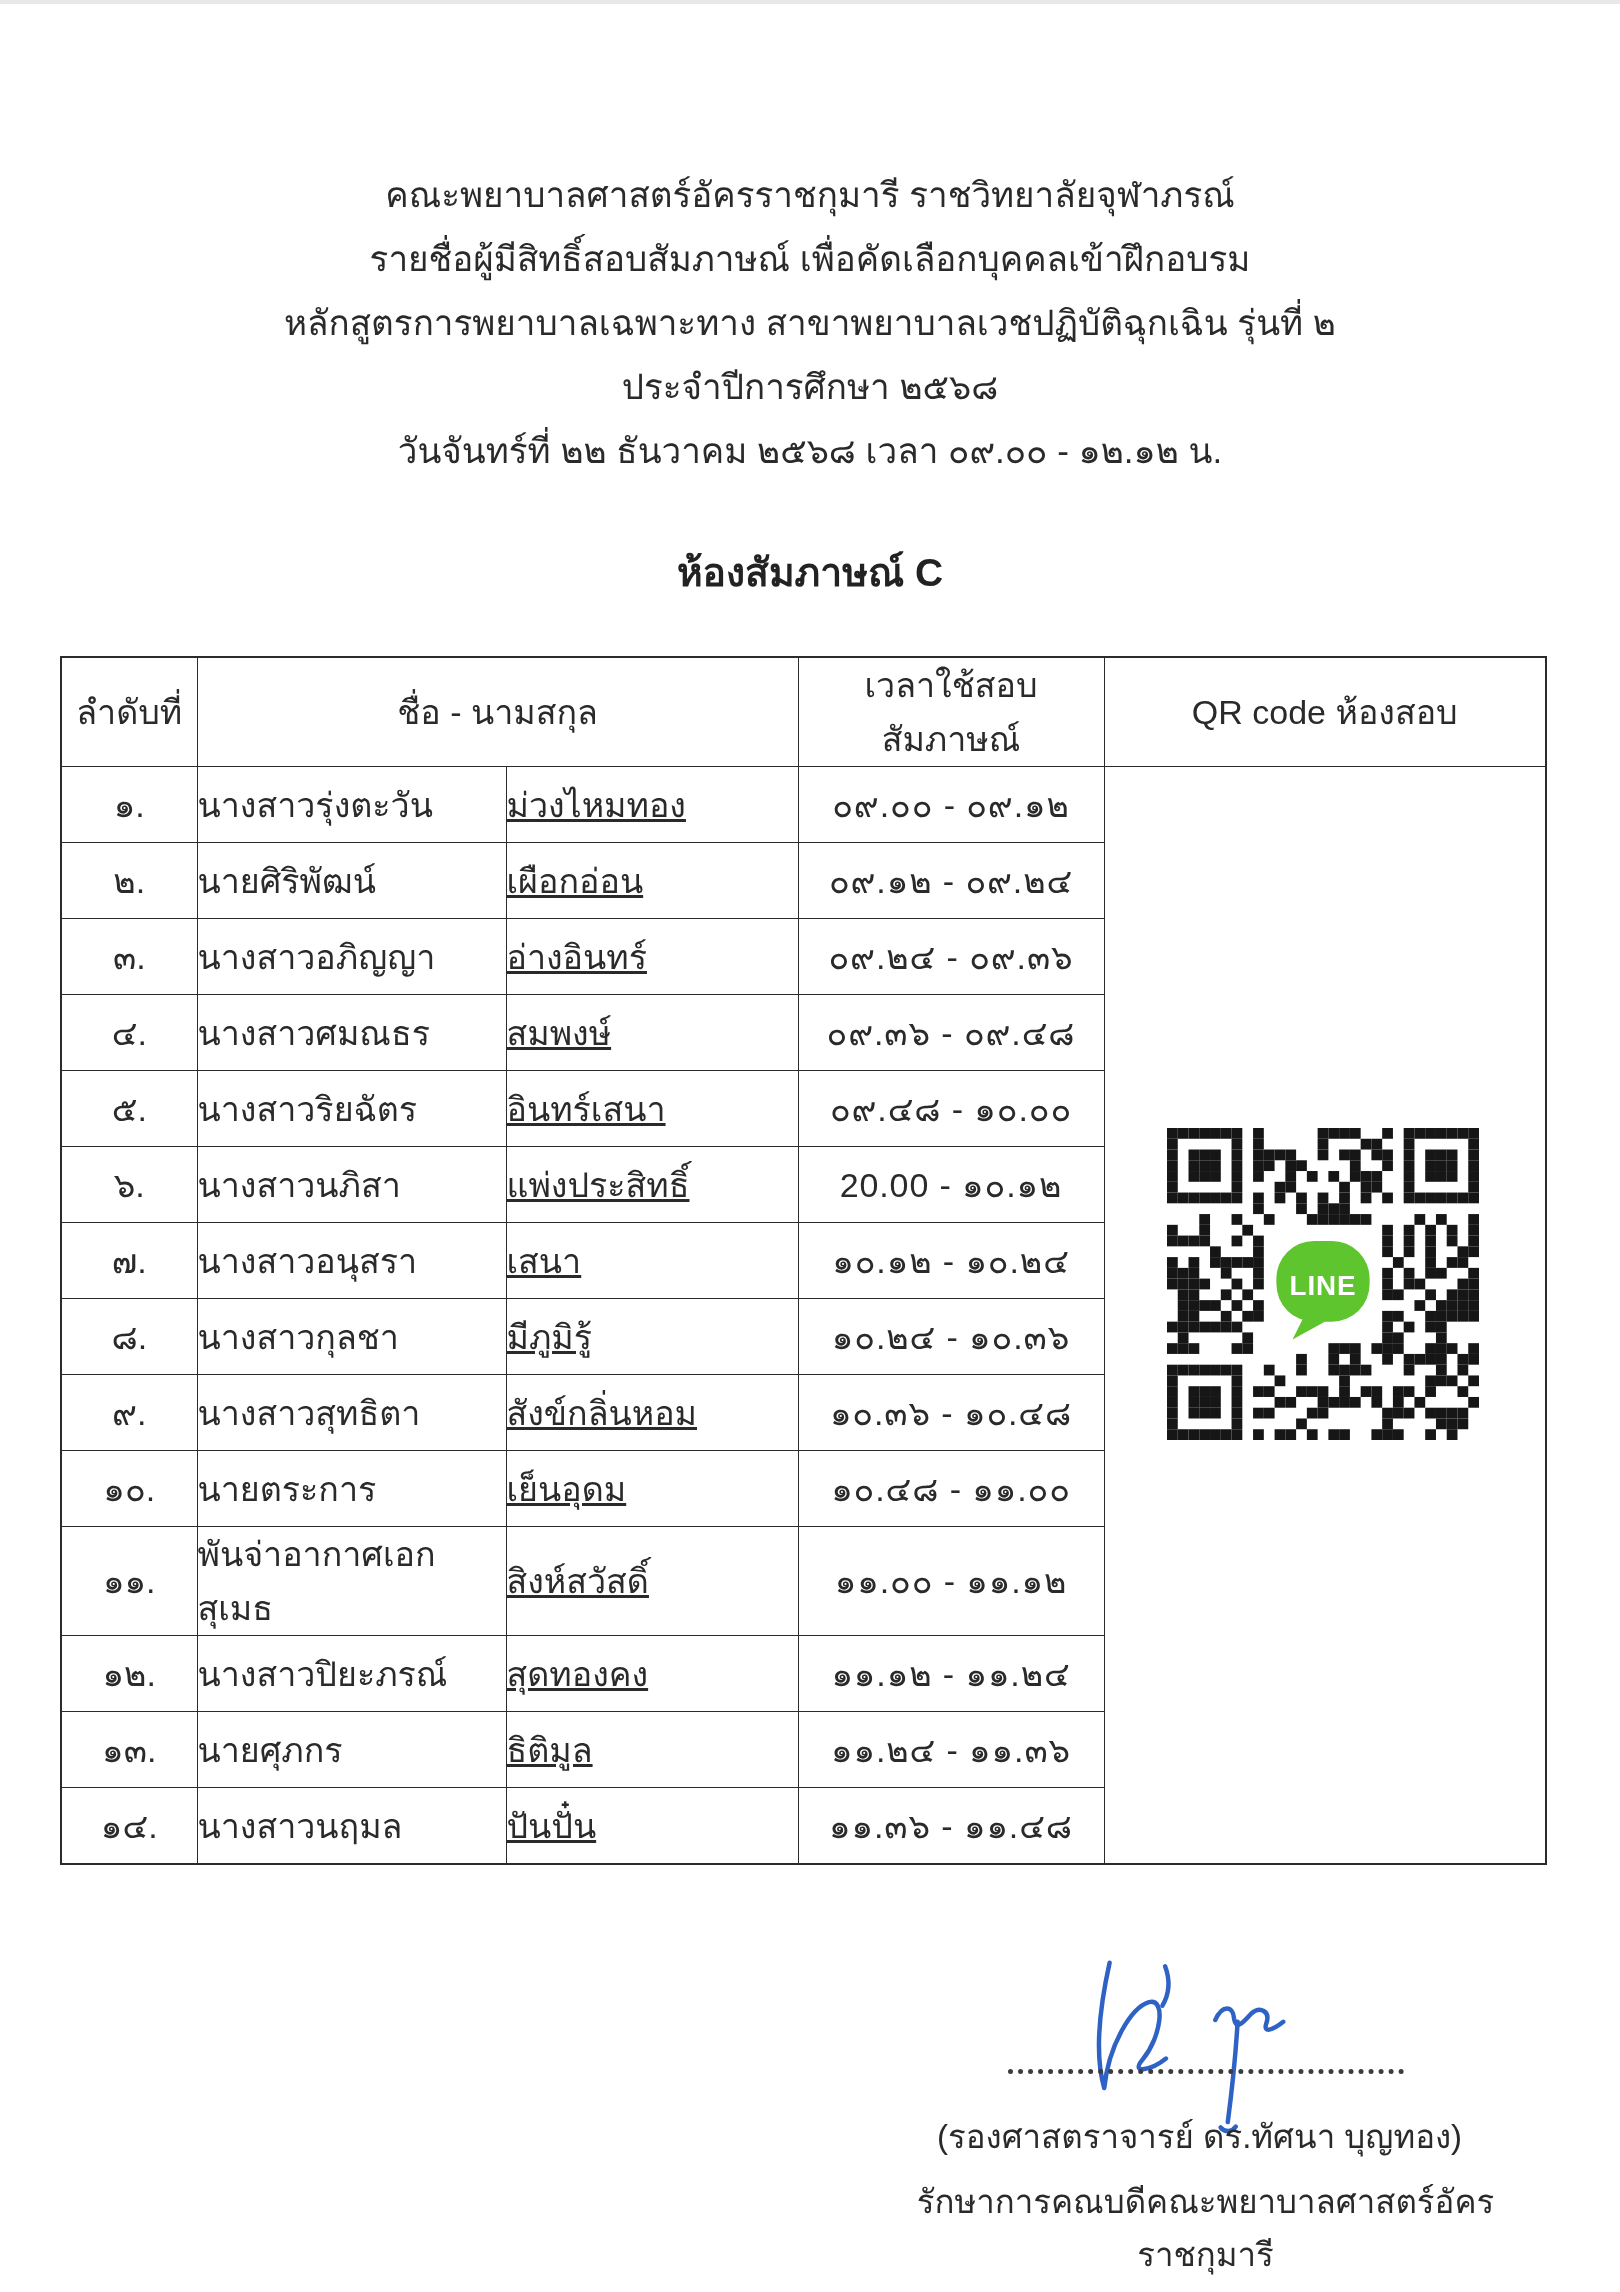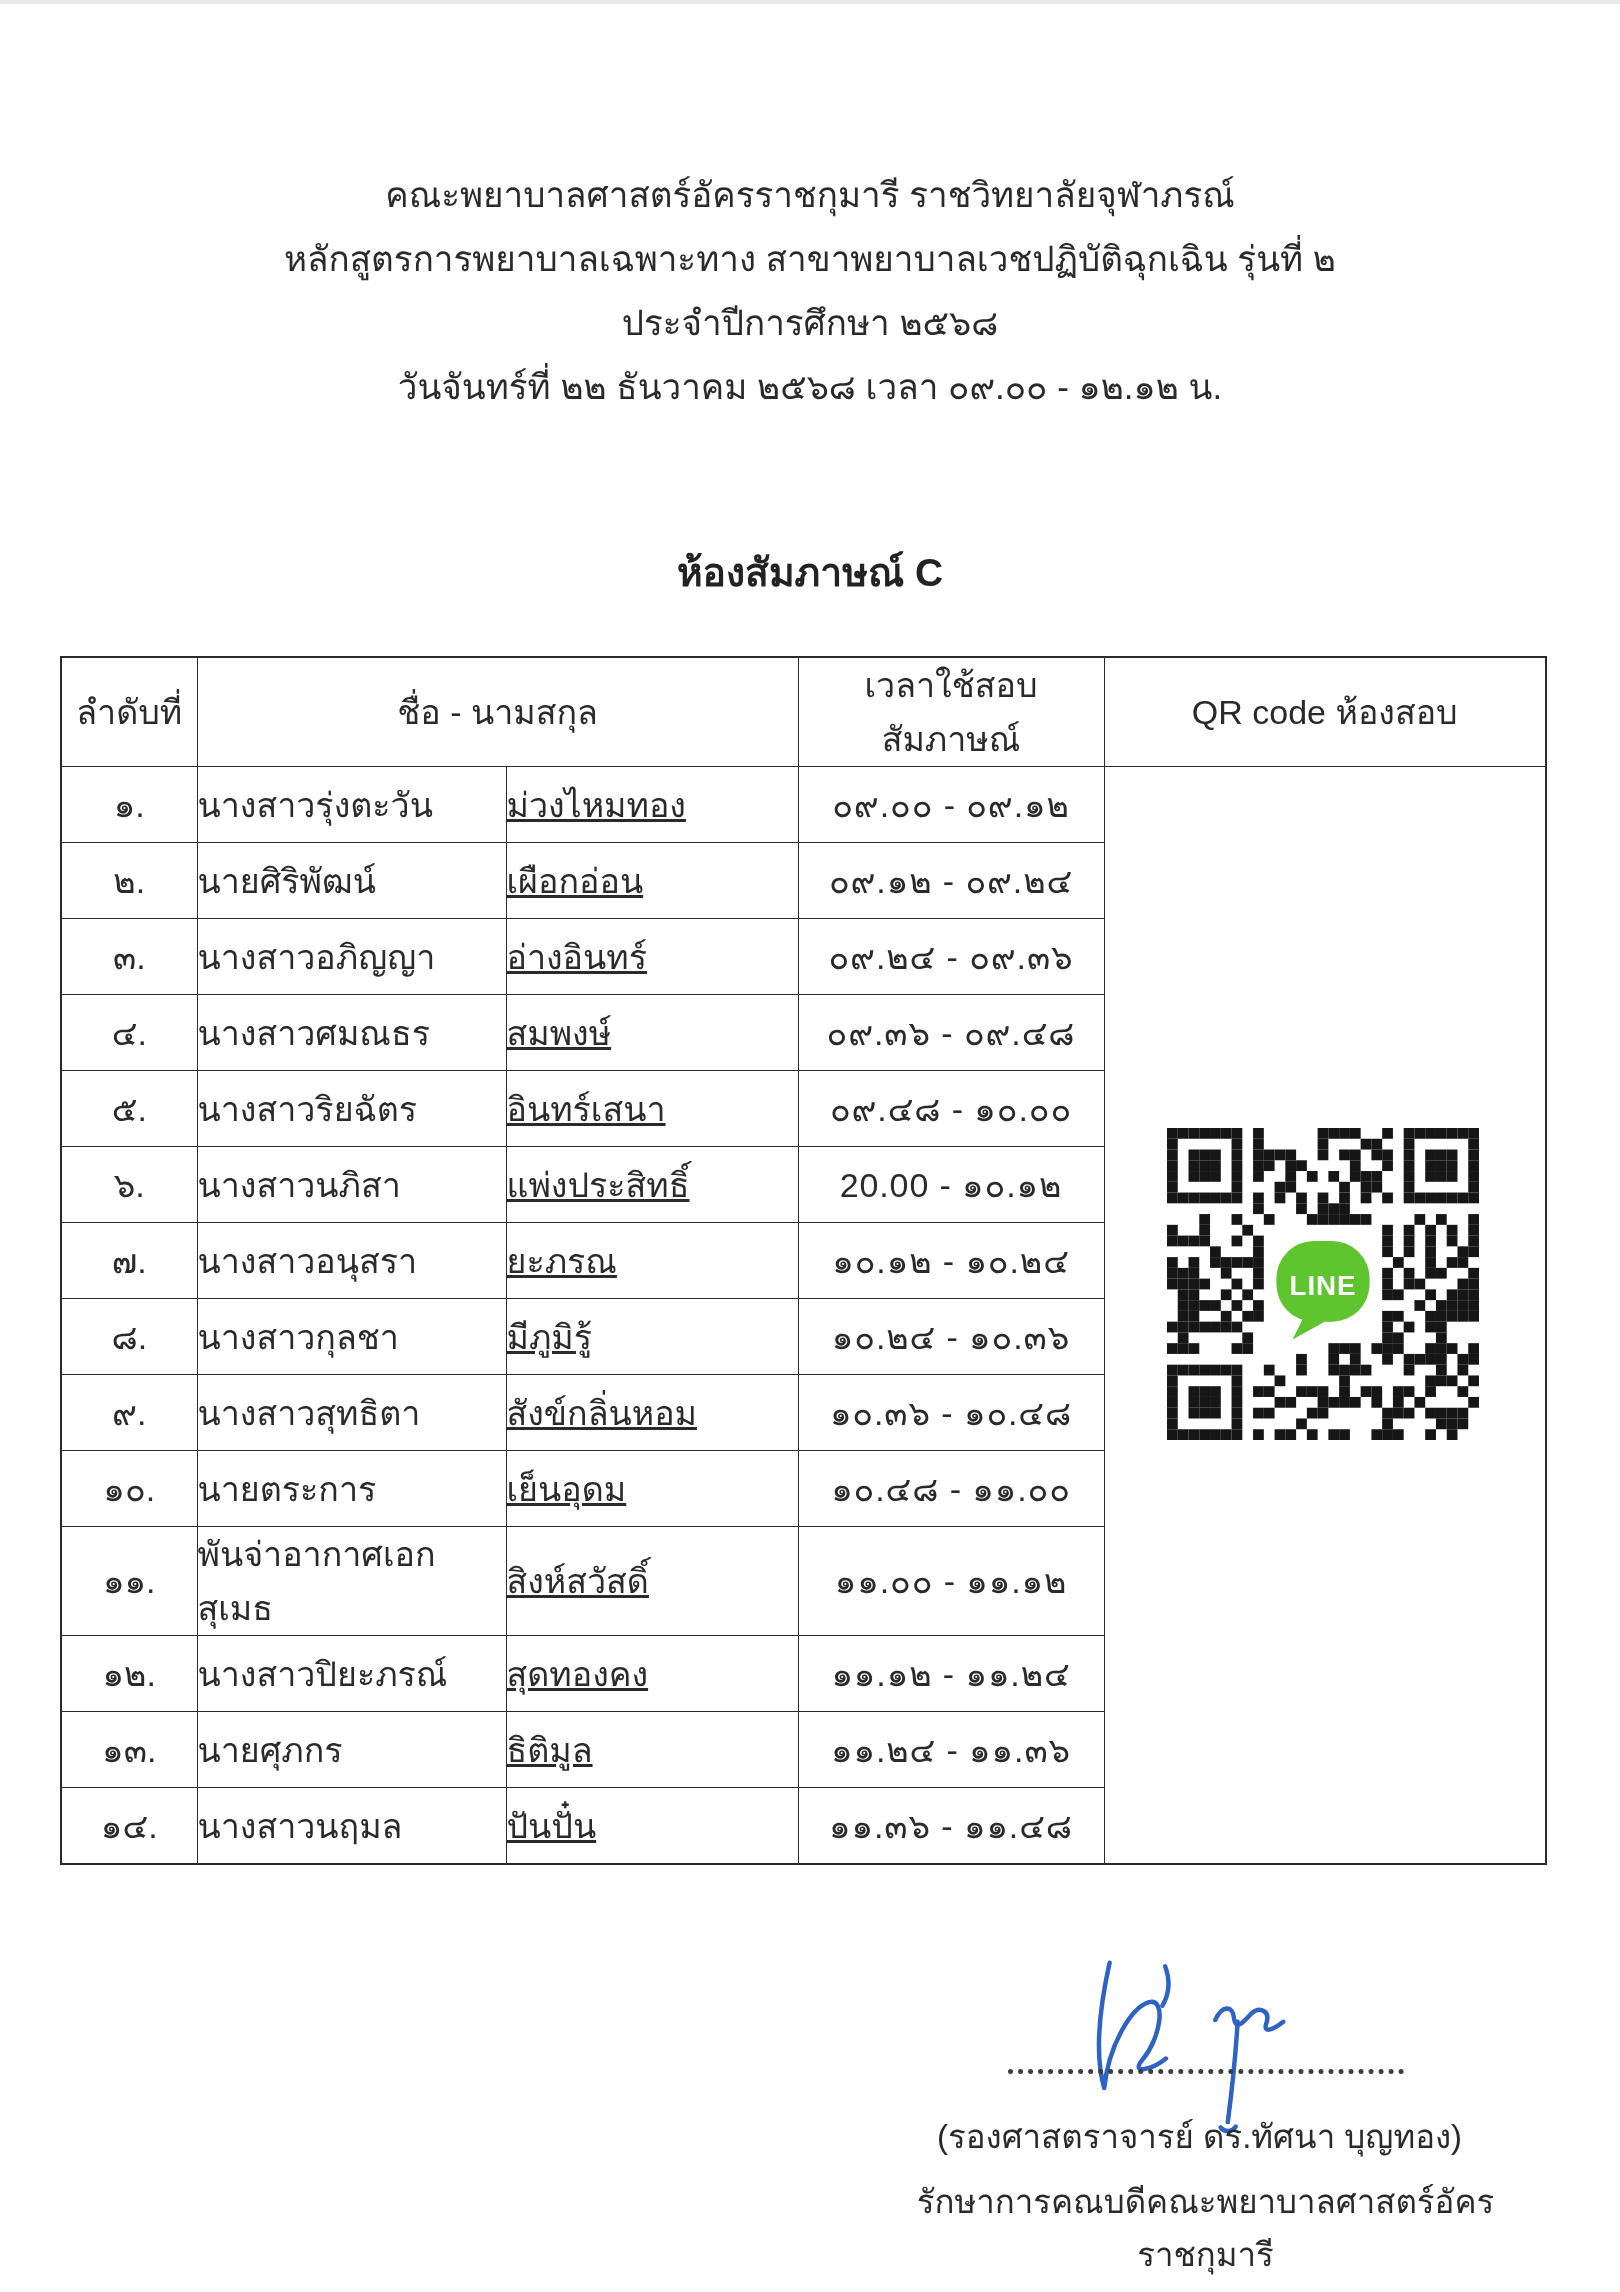--- a/index.html
+++ b/index.html
@@ -91,20 +91,21 @@
     color:#2a2a2a;
   }
 </style>
 </head>
 <body>
 
 <div class="page">
 
   <div class="doc-header">
     <div>คณะพยาบาลศาสตร์อัครราชกุมารี ราชวิทยาลัยจุฬาภรณ์</div>
+    <div>รายชื่อผู้มีสิทธิ์สอบสัมภาษณ์ เพื่อคัดเลือกบุคคลเข้าฝึกอบรม</div>
     <div>หลักสูตรการพยาบาลเฉพาะทาง สาขาพยาบาลเวชปฏิบัติฉุกเฉิน รุ่นที่ ๒</div>
     <div>ประจำปีการศึกษา ๒๕๖๘</div>
     <div>วันจันทร์ที่ ๒๒ ธันวาคม ๒๕๖๘ เวลา ๐๙.๐๐ - ๑๒.๑๒ น.</div>
   </div>
 
   <div class="room-title">ห้องสัมภาษณ์  C</div>
 
   <table class="schedule-table">
     <colgroup>
       <col style="width:136px">
@@ -522,21 +523,21 @@
         </tr>
         <tr>
           <td class="c-no">๖.</td>
           <td class="c-first">นางสาวนภิสา</td>
           <td class="c-last">แพ่งประสิทธิ์</td>
           <td class="c-time">20.00 - ๑๐.๑๒</td>
         </tr>
         <tr>
           <td class="c-no">๗.</td>
           <td class="c-first">นางสาวอนุสรา</td>
-          <td class="c-last">ยะภรณ</td>
+          <td class="c-last">เสนา</td>
           <td class="c-time">๑๐.๑๒ - ๑๐.๒๔</td>
         </tr>
         <tr>
           <td class="c-no">๘.</td>
           <td class="c-first">นางสาวกุลชา</td>
           <td class="c-last">มีภูมิรู้</td>
           <td class="c-time">๑๐.๒๔ - ๑๐.๓๖</td>
         </tr>
         <tr>
           <td class="c-no">๙.</td>

